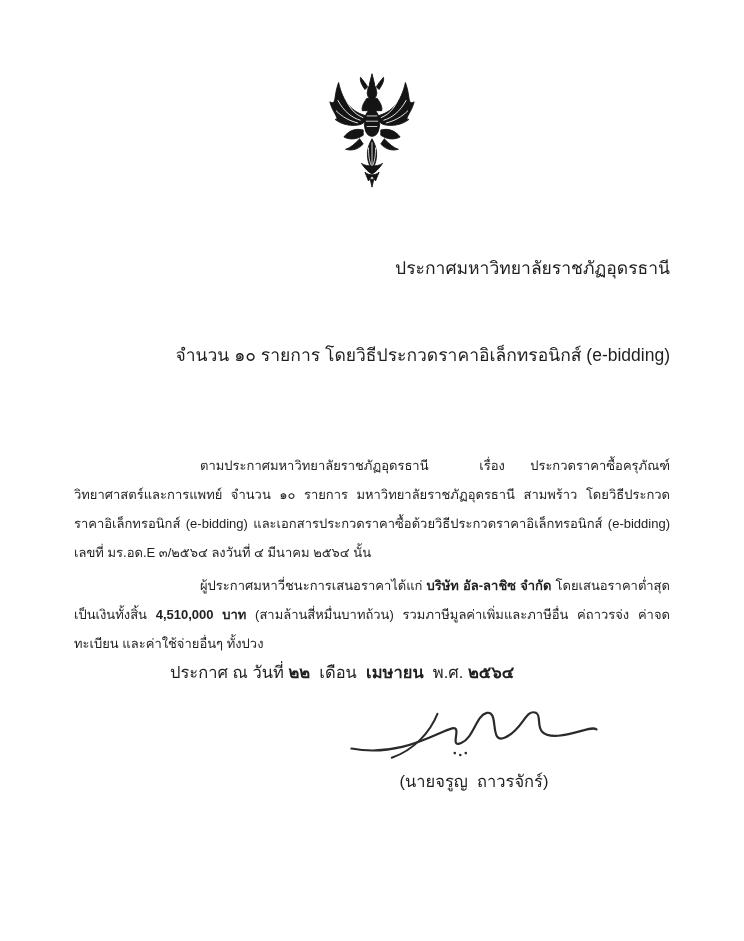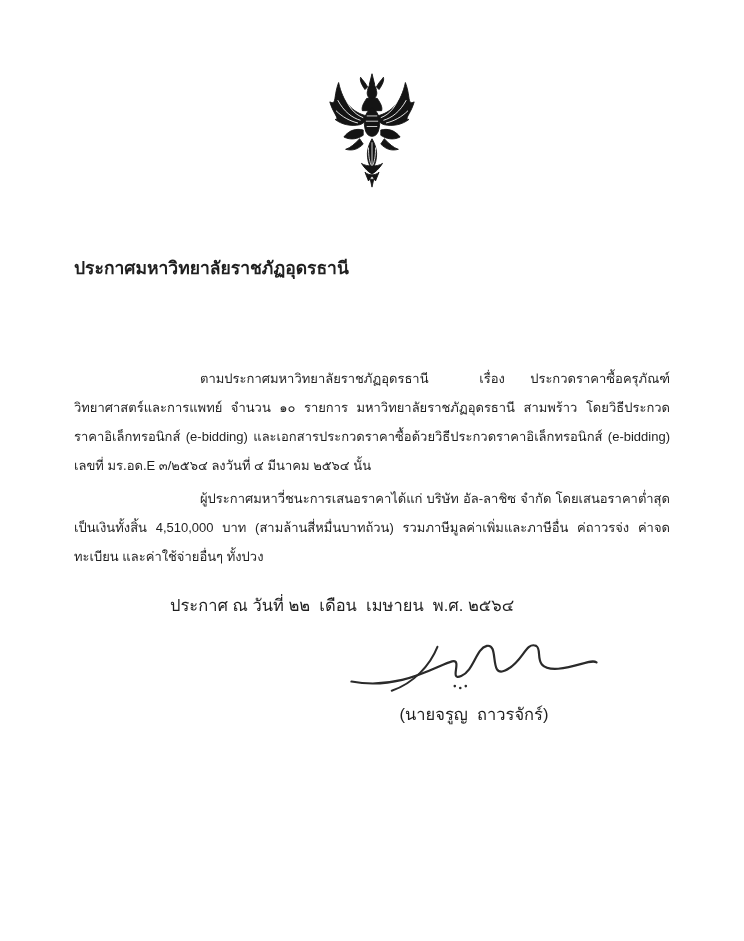--- a/index.html
+++ b/index.html
@@ -21,44 +21,43 @@
     padding:0 74px;
   }
   .emblem-wrap{
     margin-top:72px;
     display:flex;
     justify-content:center;
   }
   .emblem-wrap svg{display:block;}
   .title-block{
     margin-top:8px;
-    text-align:left;
-    font-weight:bold;
+    text-align:right;
+    font-weight:normal;
     font-size:17.5px;
     line-height:29px;
     white-space:pre-wrap;
   }
   .body-par{
     font-size:13px;
     line-height:29px;
     text-align:justify;
     white-space:pre-wrap;
     margin:0;
   }
   .par1{
     margin-top:23px;
     text-indent:126px;
   }
   .par2{
     margin-top:4px;
     text-indent:126px;
   }
-  .bold{font-weight:normal;}
+  .bold{font-weight:bold;}
   .date-line{
-    margin-top:20px;
     padding-left:96px;
     font-size:16.5px;
     line-height:29px;
     white-space:pre-wrap;
   }
   .sign-block{
     margin-left:250px;
     width:300px;
     text-align:center;
     margin-top:14px;
@@ -125,20 +124,21 @@
 
           <path d="M48,104 C52,110 56,114 60,116 C64,114 68,110 72,104 C66,108 54,108 48,104 Z"></path>
           <path d="M52,114 L56,124 L60,118 L64,124 L68,114 C64,118 56,118 52,114 Z"></path>
           <path d="M58,122 L60,131 L62,122 Z"></path>
         </g>
       </svg>
     </div>
 
     <div class="title-block">
       <div>ประกาศมหาวิทยาลัยราชภัฏอุดรธานี</div>
+      <div>จำนวน ๑๐ รายการ โดยวิธีประกวดราคาอิเล็กทรอนิกส์ (e-bidding)</div>
     </div>
 
     <p class="body-par par1">ตามประกาศมหาวิทยาลัยราชภัฏอุดรธานี  เรื่อง ประกวดราคาซื้อครุภัณฑ์วิทยาศาสตร์และการแพทย์ จำนวน ๑๐ รายการ มหาวิทยาลัยราชภัฏอุดรธานี สามพร้าว โดยวิธีประกวดราคาอิเล็กทรอนิกส์ (e-bidding) และเอกสารประกวดราคาซื้อด้วยวิธีประกวดราคาอิเล็กทรอนิกส์ (e-bidding) เลขที่ มร.อด.E ๓/๒๕๖๔ ลงวันที่ ๔ มีนาคม ๒๕๖๔ นั้น</p>
 
     <p class="body-par par2"><span>ผู้ประกาศมหาวี่ชนะการเสนอราคาได้แก่ </span><span class="bold">บริษัท อัล-ลาชิซ จำกัด</span><span> โดยเสนอราคาต่ำสุด เป็นเงินทั้งสิ้น </span><span class="bold">4,510,000 บาท</span><span> (สามล้านสี่หมื่นบาทถ้วน) รวมภาษีมูลค่าเพิ่มและภาษีอื่น ค่ถาวรจ่ง ค่าจดทะเบียน และค่าใช้จ่ายอื่นๆ ทั้งปวง</span></p>
 
     <div class="date-line"><span>ประกาศ ณ วันที่ </span><span class="bold">๒๒</span><span>  เดือน  </span><span class="bold">เมษายน</span><span>  พ.ศ. </span><span class="bold">๒๕๖๔</span></div>
 
     <div class="sign-block">
       <svg width="280" height="64" viewBox="0 0 280 70" aria-label="handwritten signature">

